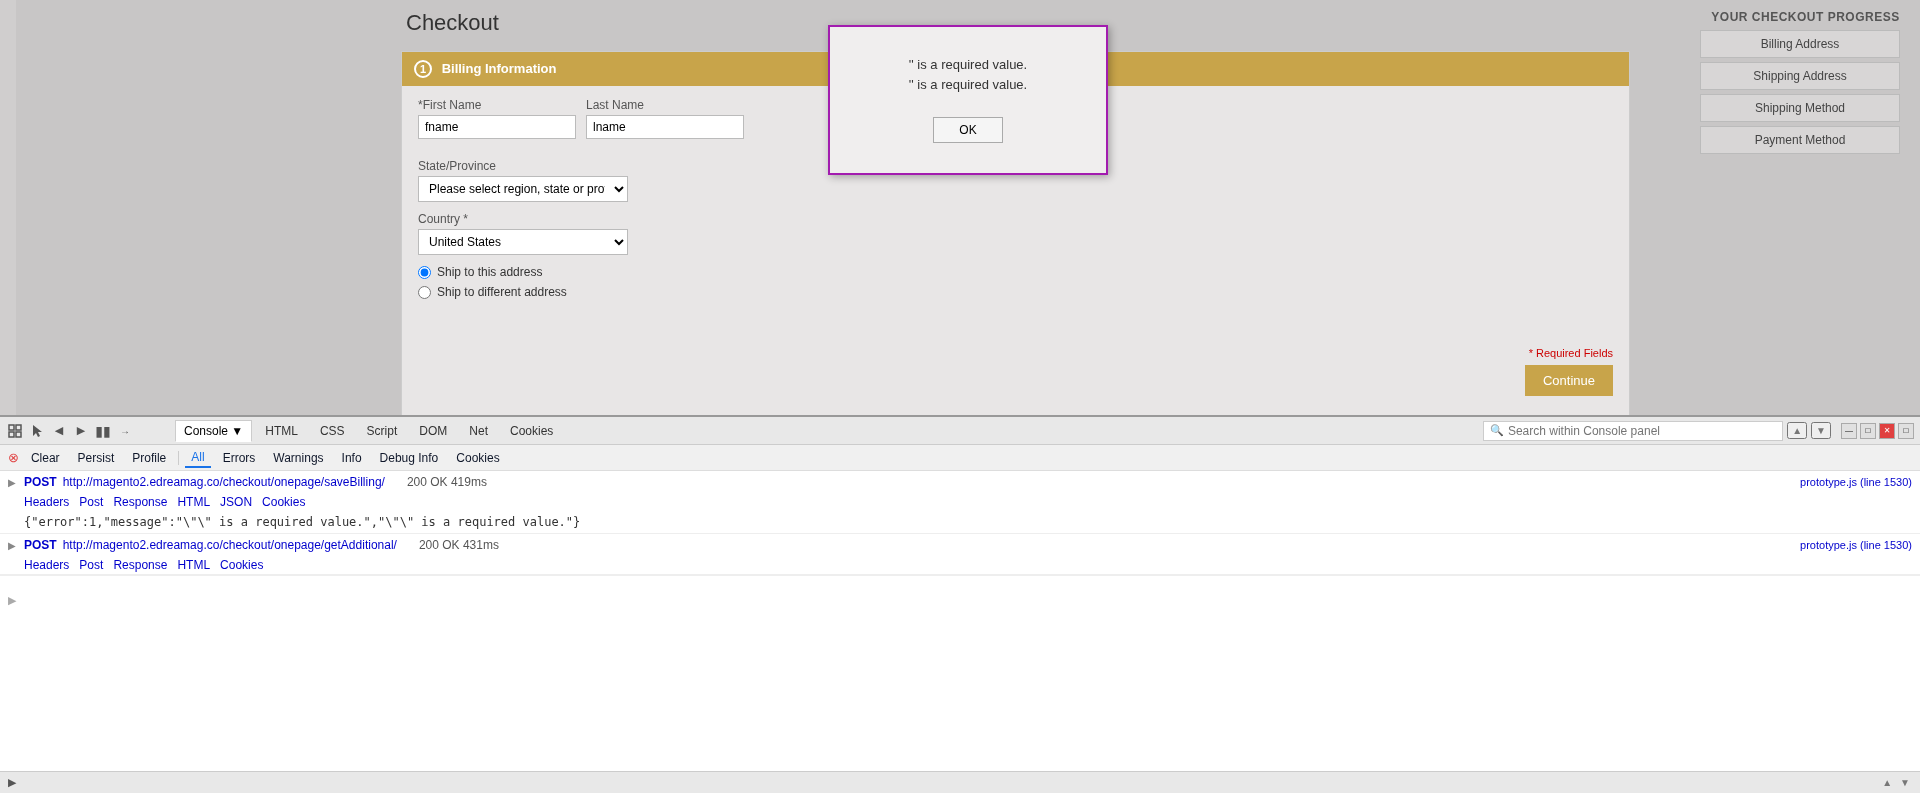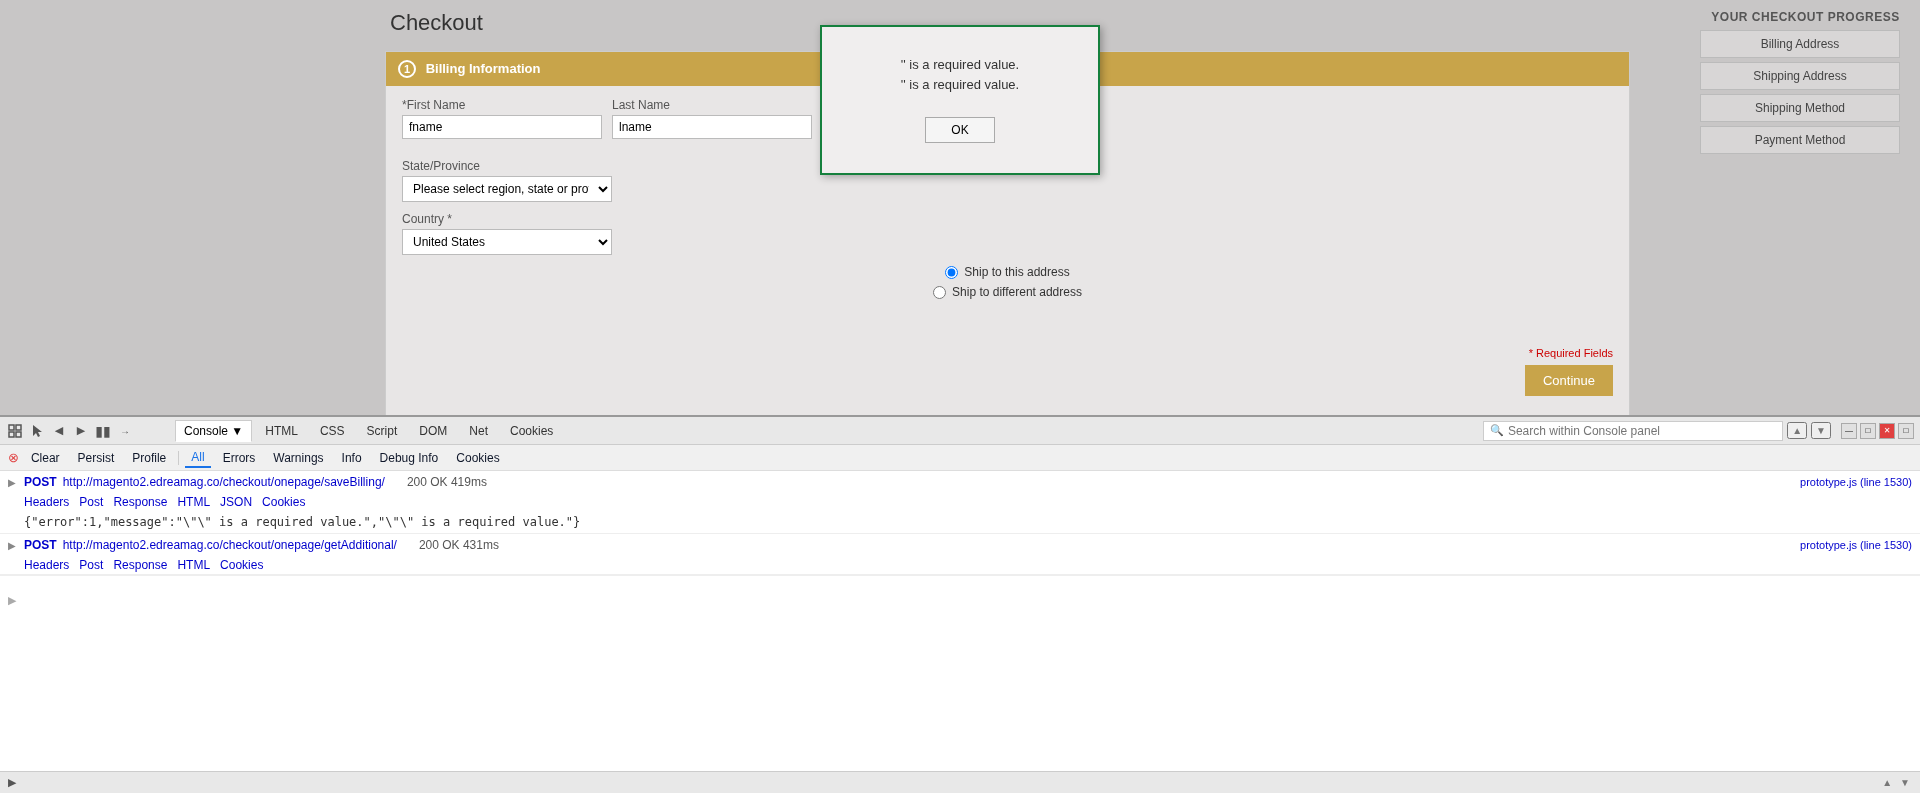--- a/index.html
+++ b/index.html
@@ -1,21 +1,21 @@
 <!DOCTYPE html>
 <html><head>
   <meta charset="utf-8">
   <style>
     * { box-sizing: border-box; margin: 0; padding: 0; }
     body { font-family: Arial, sans-serif; font-size: 13px; background: #d0cece; width: 1920px; height: 793px; overflow: hidden; }
 
     
     .page-wrapper {
       position: absolute;
-      top: 0; left: 0; right: 0;
+      top: 0; left: 16px; right: 0;
       height: 415px;
       background: #c8c6c6;
     }
 
     .content-area {
       margin-left: 385px;
       margin-right: 290px;
       padding-top: 10px;
     }
 
@@ -73,38 +73,37 @@
     .form-label {
       font-size: 12px;
       color: #555;
       margin-bottom: 3px;
     }
 
     .form-input {
       border: 1px solid #bbb;
       padding: 4px 6px;
       font-size: 12px;
-      width: 200px;
+      width: 158px;
       background: #fff;
     }
 
     .form-select {
       border: 1px solid #bbb;
       padding: 4px 6px;
       font-size: 12px;
       width: 210px;
       background: #fff;
     }
 
     .radio-group {
       display: flex;
       flex-direction: column;
       gap: 6px;
       margin: 10px 0;
-      align-items: center;
     }
 
     .radio-item {
       display: flex;
       align-items: center;
       gap: 6px;
       font-size: 12px;
       color: #333;
     }
 
@@ -172,21 +171,21 @@
       top: 0; left: 0; right: 0; bottom: 415px;
       background: rgba(100,100,100,0.3);
       display: flex;
       align-items: center;
       justify-content: center;
       z-index: 10;
     }
 
     .modal-dialog {
       background: #f0eeee;
-      border: 2px solid #15803d;
+      border: 2px solid #a21caf;
       padding: 30px 40px;
       min-width: 280px;
       text-align: center;
       box-shadow: 2px 2px 8px rgba(0,0,0,0.3);
       position: absolute;
       top: 25px;
       left: 50%;
       transform: translateX(-50%);
     }
 

